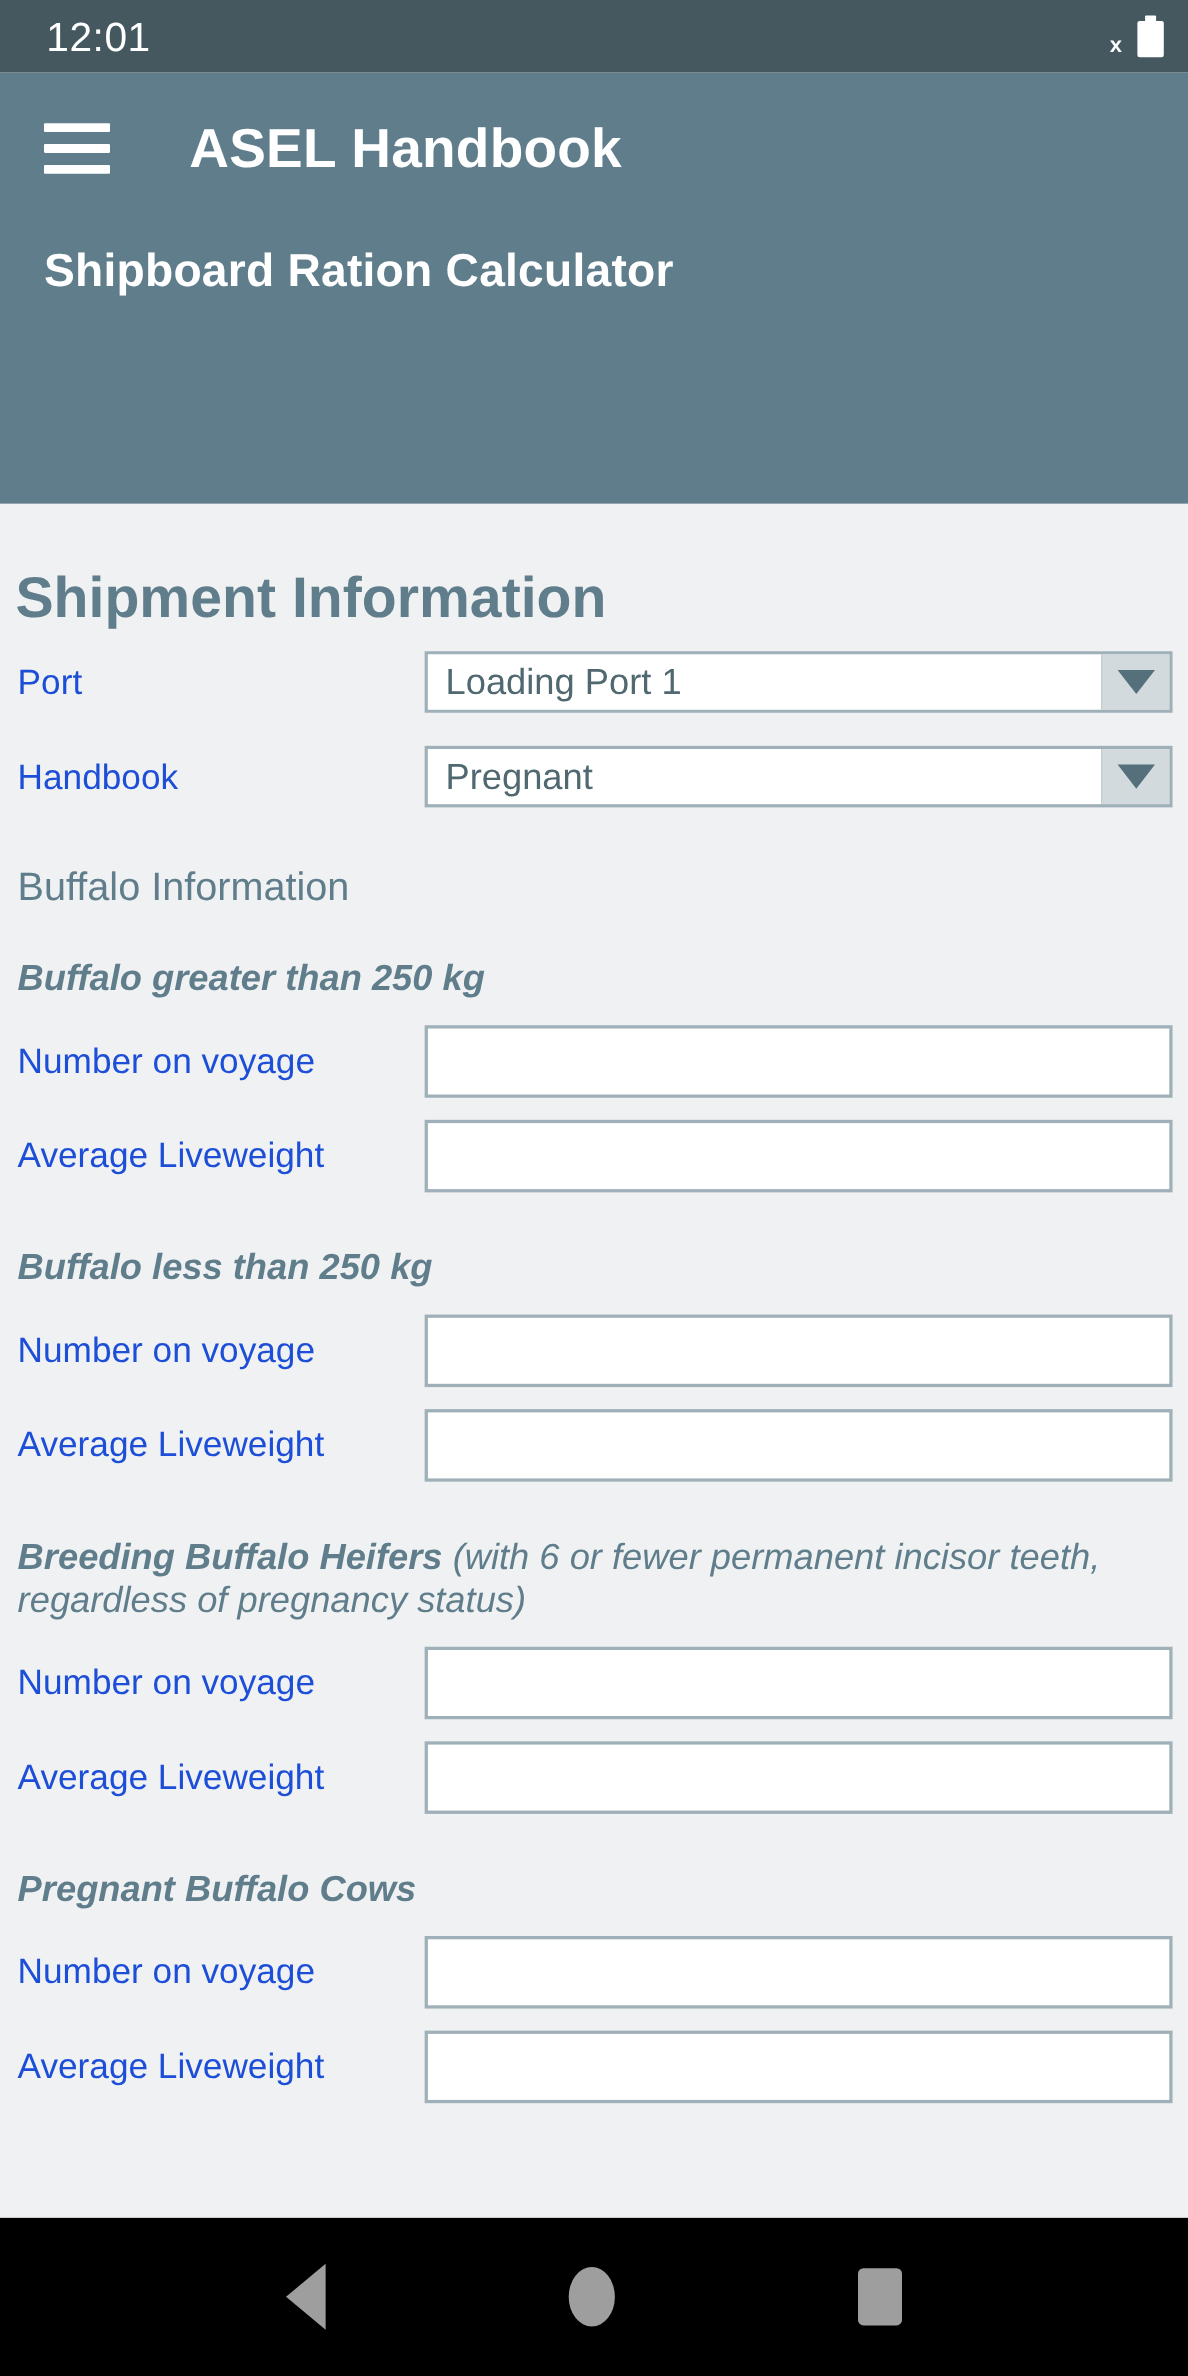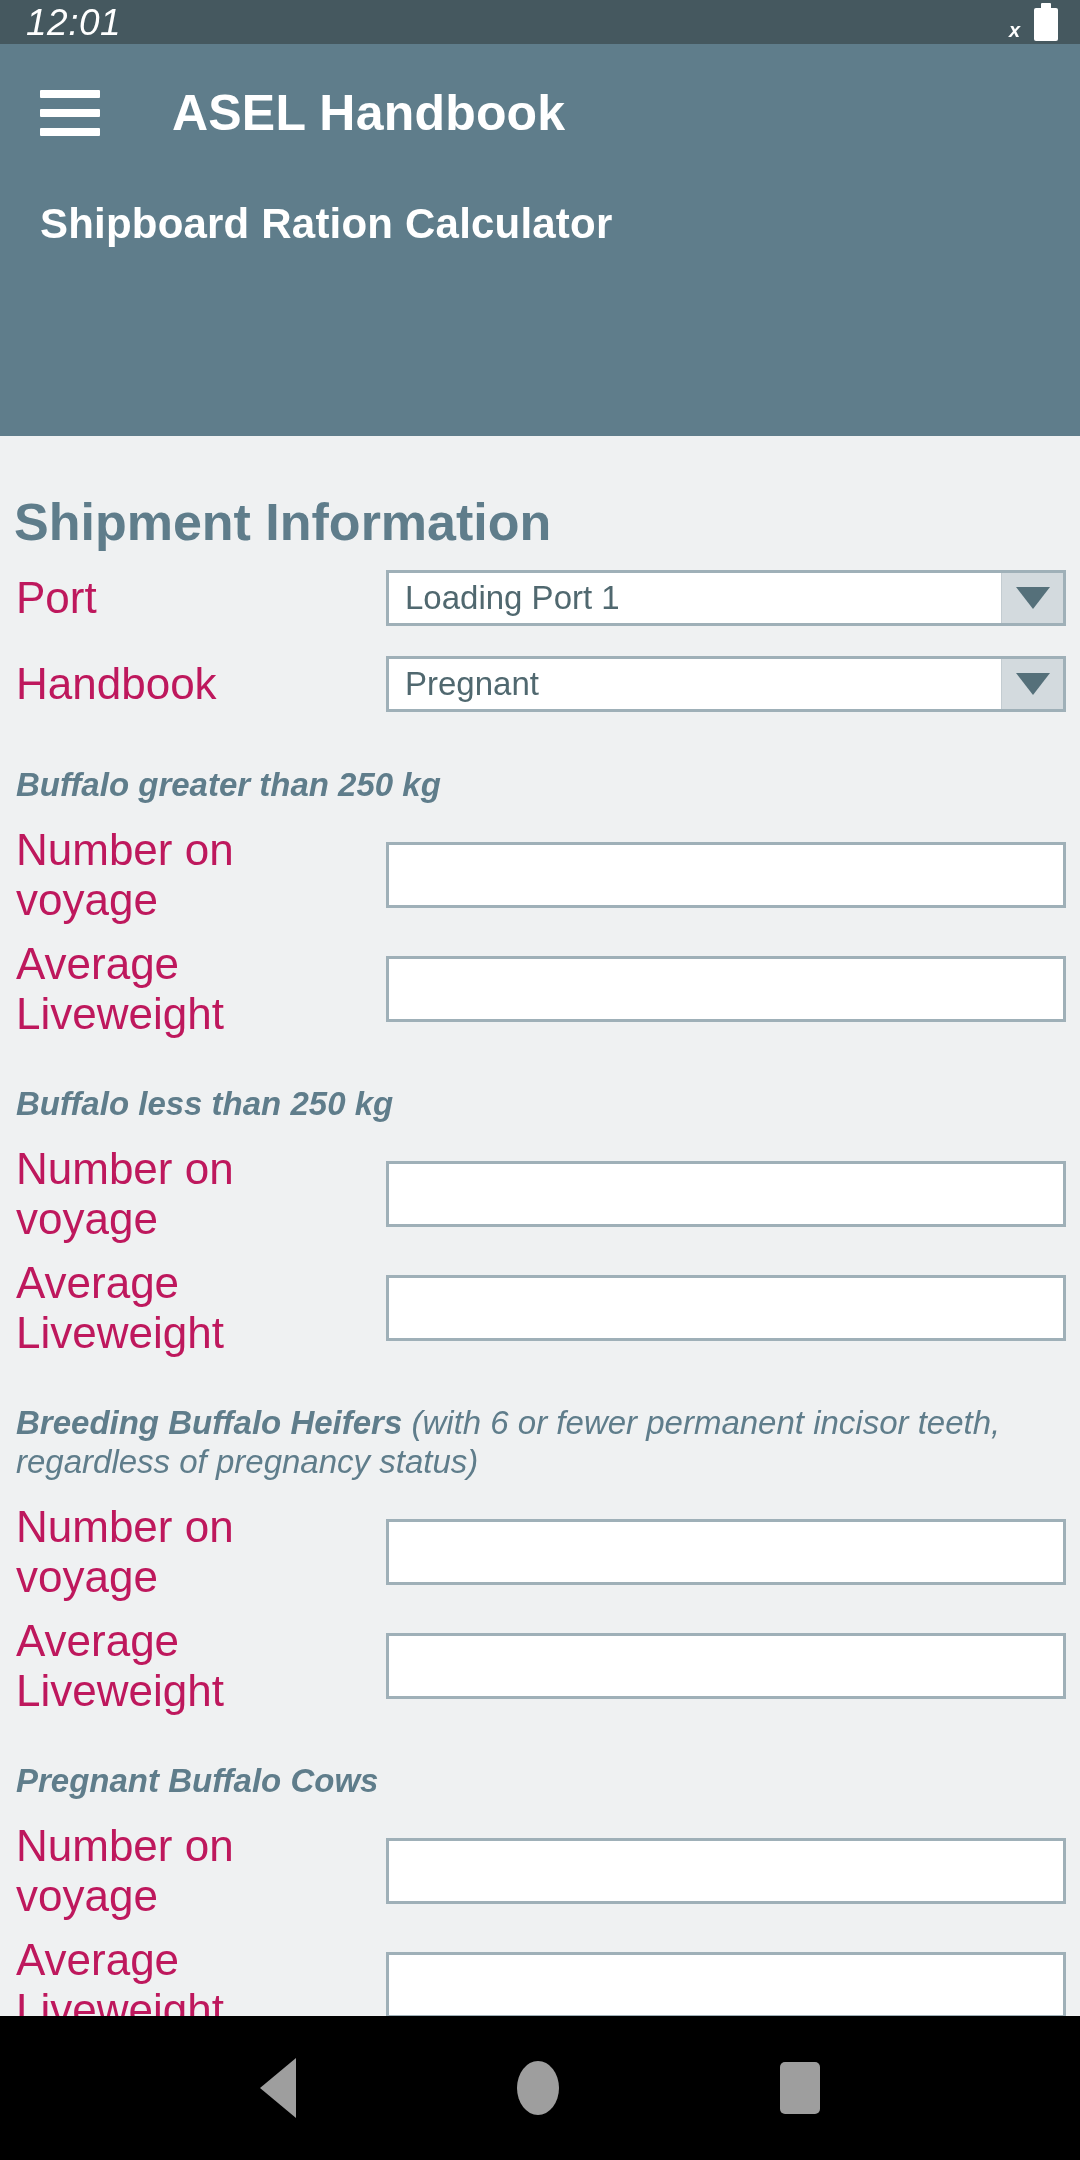--- a/index.html
+++ b/index.html
@@ -6,23 +6,23 @@
   html,body { width:1080px; height:2160px; }
   body {
     font-family:"Liberation Sans", sans-serif;
     background:#eff1f2;
     overflow:hidden;
   }
   .screen { position:relative; width:1080px; height:2160px; display:flex; flex-direction:column; }
 
   
   .statusbar {
-    height:44px; background:#45585f; color:#ffffff;
+    height:66px; background:#45585f; color:#ffffff;
     display:flex; align-items:center; justify-content:space-between;
-    padding:0 22px 0 26px; flex:0 0 auto;font-style:italic;
+    padding:0 22px 0 42px; flex:0 0 auto;
   }
   .status-time { font-size:37px; letter-spacing:0.5px; line-height:1; }
   .status-right { display:flex; align-items:center; gap:14px; }
   .status-x { font-size:20px; font-weight:bold; position:relative; top:8px; }
   .battery { position:relative; width:24px; height:38px; }
   .battery .body { position:absolute; left:0; top:5px; width:24px; height:33px; background:#fff; border-radius:2px; }
   .battery .cap  { position:absolute; left:7px; top:0; width:10px; height:6px; background:#fff; border-radius:1px; }
 
   
   .appbar { background:#5f7d8b; flex:0 0 auto; padding:0; height:392px; position:relative; }
@@ -31,21 +31,21 @@
   .hamburger span { display:block; height:8px; background:#ffffff; border-radius:1px; width:60px; }
   .app-title { color:#ffffff; font-size:50px; font-weight:bold; margin-left:72px; line-height:1; letter-spacing:0.2px; }
   .app-subtitle { color:#ffffff; font-size:42px; font-weight:bold; padding-left:40px; margin-top:62px; letter-spacing:0.2px; }
 
   
   .content { flex:1 1 auto; background:#eff1f2; padding:0 14px 0 14px; overflow:hidden; position:relative; }
   .page-title { color:#5f7d8b; font-size:52px; font-weight:bold; padding:36px 0 0 0; line-height:1;margin-top:24px; }
   .section-desc { color:#5f7d8b; font-size:33px; padding:44px 0 0 0; line-height:1; }
 
   .field-row { display:flex; align-items:center; margin-top:14px; min-height:72px; }
-  .field-label { color:#be185d; font-size:44px; flex:0 0 372px; padding-left:2px; }
+  .field-label { color:#1d4ed8; font-size:32px; flex:0 0 372px; padding-left:2px; }
   .field-control { flex:1 1 auto; display:flex; }
 
   .select-box {
     flex:1 1 auto; display:flex; align-items:stretch;
     border:3px solid #9fb0b8; background:#ffffff; height:56px;
   }
   .select-value {
     flex:1 1 auto; display:flex; align-items:center;
     padding-left:16px; color:#50686f; font-size:33px; background:#ffffff;
   }
@@ -131,20 +131,21 @@
       <div class="field-control">
         <div class="select-box">
           <div class="select-value">Pregnant</div>
           <div class="select-arrow">
               <i></i>
             </div>
         </div>
       </div>
     </div>
 
+    <div class="group-title">Buffalo Information</div>
 
     <div>
       <div class="sub-head">
         <span class="strong">Buffalo greater than 250 kg</span><span class="note"></span>
       </div>
       <div class="field-row">
         <div class="field-label">Number on voyage</div>
         <div class="field-control">
           <input class="text-input" type="text" value="" style="">
         </div>

